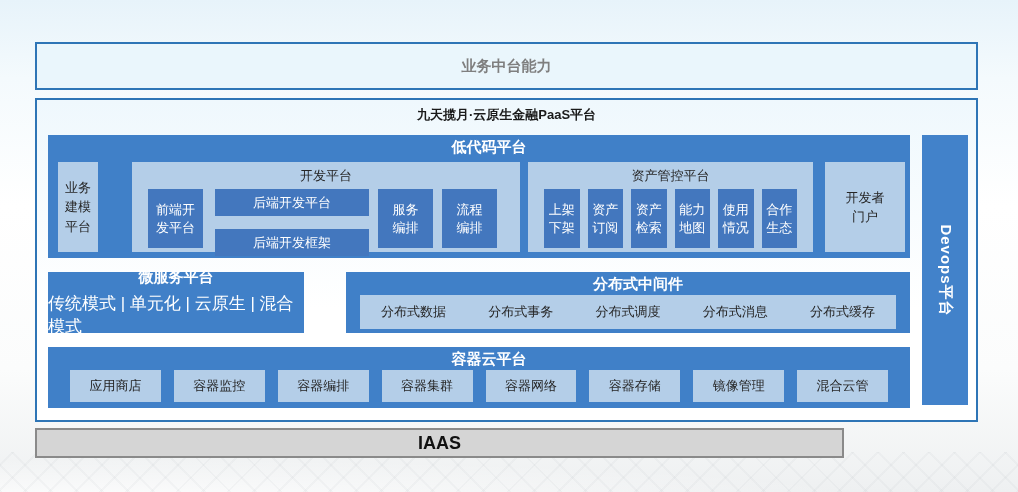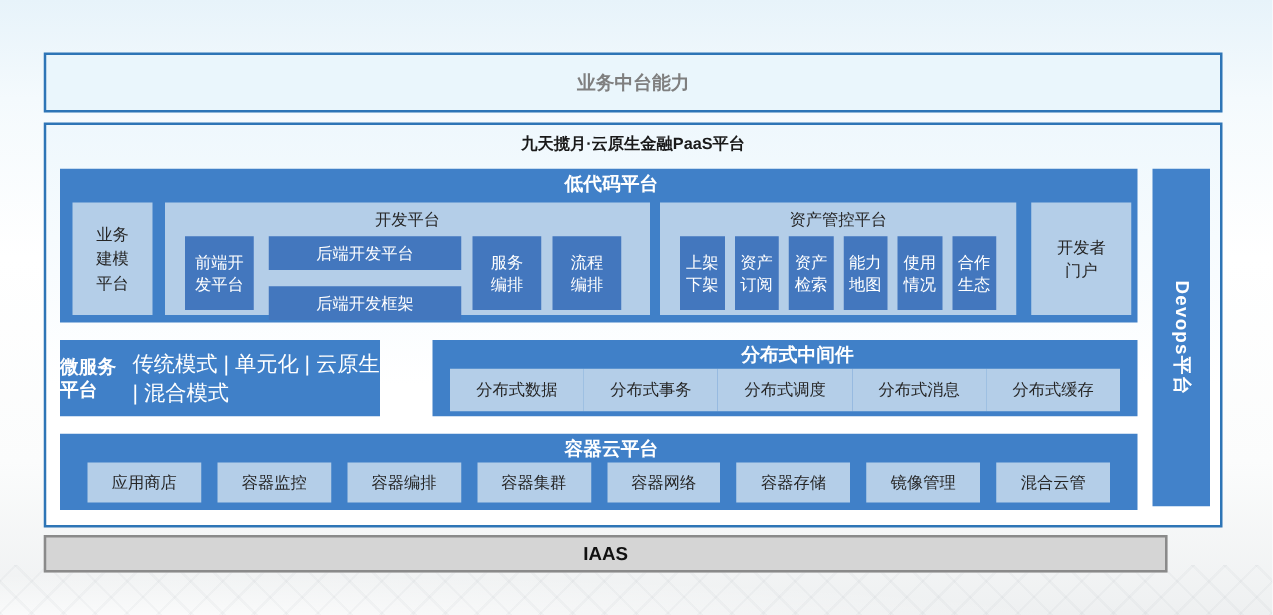--- a/index.html
+++ b/index.html
@@ -49,21 +49,21 @@
   .inner-blue {
     background:#4377be; color:#ffffff;
     display:flex; align-items:center; justify-content:center;
     text-align:center; font-size:13px; line-height:1.35;
   }
   .abs { position:absolute; }
 
   
   .lowcode { left:11px; top:35px; width:862px; height:123px; }
   .bm-box {
-    left:10px; top:27px; width:64px; height:90px;
+    left:10px; top:27px; width:40px; height:90px;
     display:flex; align-items:center; justify-content:center;
     text-align:center; font-size:13px; line-height:1.5;
   }
   .dev-group { left:84px; top:27px; width:388px; height:90px; }
   .fe-box  { left:16px;  top:27px; width:55px;  height:59px; }
   .be-stack{ position:absolute; left:83px; top:27px; width:154px; height:67px;
              display:flex; flex-direction:column; justify-content:space-between; }
   .be-stack .inner-blue { position:relative; height:27px; }
   .svc-box { left:246px; top:27px; width:55px; height:59px; }
   .flow-box{ left:310px; top:27px; width:55px; height:59px; }
@@ -77,21 +77,21 @@
 
   .portal-box {
     left:777px; top:27px; width:80px; height:90px;
     display:flex; align-items:center; justify-content:center;
     text-align:center; font-size:13px; line-height:1.5;
   }
 
   
   .micro {
     left:11px; top:172px; width:256px; height:61px;
-    display:flex; flex-direction:row; align-items:center; justify-content:center; gap:5px;
+    display:flex; flex-direction:column; align-items:center; justify-content:center; gap:5px;
     color:#ffffff;
   }
   .micro .t1 { font-size:15px; font-weight:bold; }
   .micro .t2 { font-size:17px; }
 
   .middleware { left:309px; top:172px; width:564px; height:61px; }
   .mw-row {
     position:absolute; left:0; top:23px; width:100%; height:34px;
     display:flex; padding:0 14px;
   }
@@ -116,24 +116,24 @@
     left:885px; top:35px; width:46px; height:270px;
     display:flex; align-items:center; justify-content:center;
     background:#4282ca;
   }
   .devops span {
     transform:rotate(90deg); white-space:nowrap;
     color:#ffffff; font-weight:bold; font-size:15px; letter-spacing:1px;
   }
 
   .iaas-bar {
-    position:absolute; left:35px; top:428px; width:899px; height:30px;
+    position:absolute; left:35px; top:428px; width:809px; height:30px;
     background:#d5d5d5; border:2px solid #8a8a8a;
     display:flex; align-items:center; justify-content:center;
-    font-weight:bold; font-size:15px; color:#111111;
+    font-weight:bold; font-size:18px; color:#111111;
   }
 </style>
 </head>
 <body>
 
 <div class="stage">
   <div class="texture"></div>
 
   <div class="top-banner">
     <span>业务中台能力</span>

